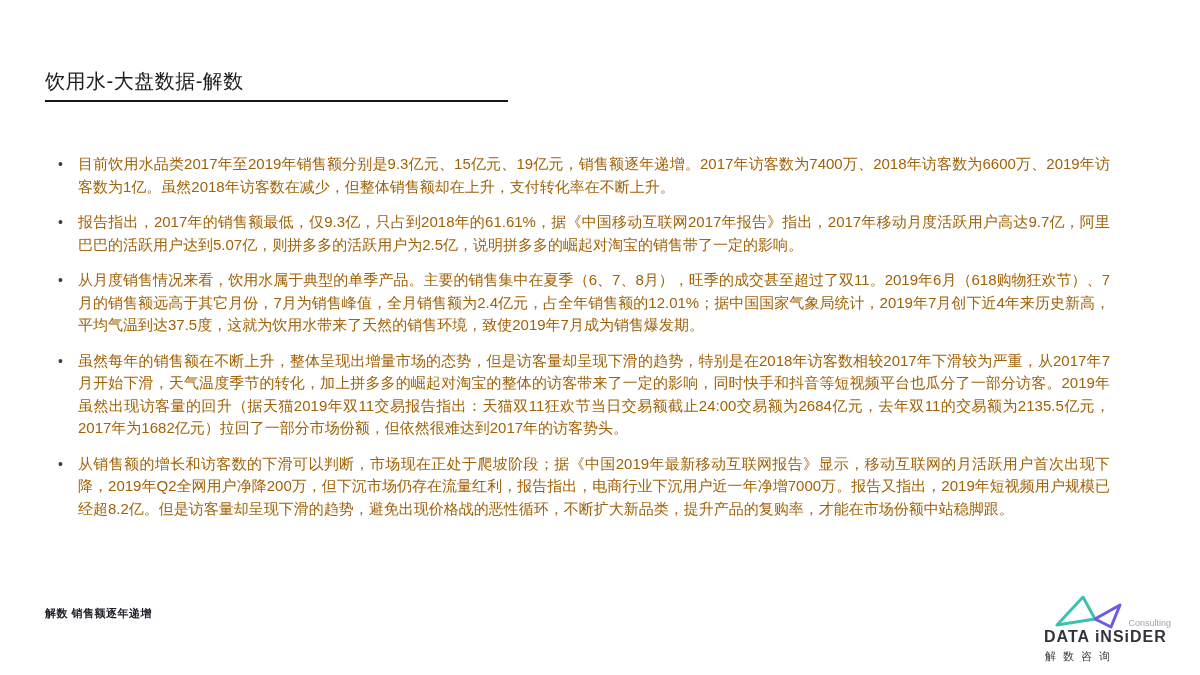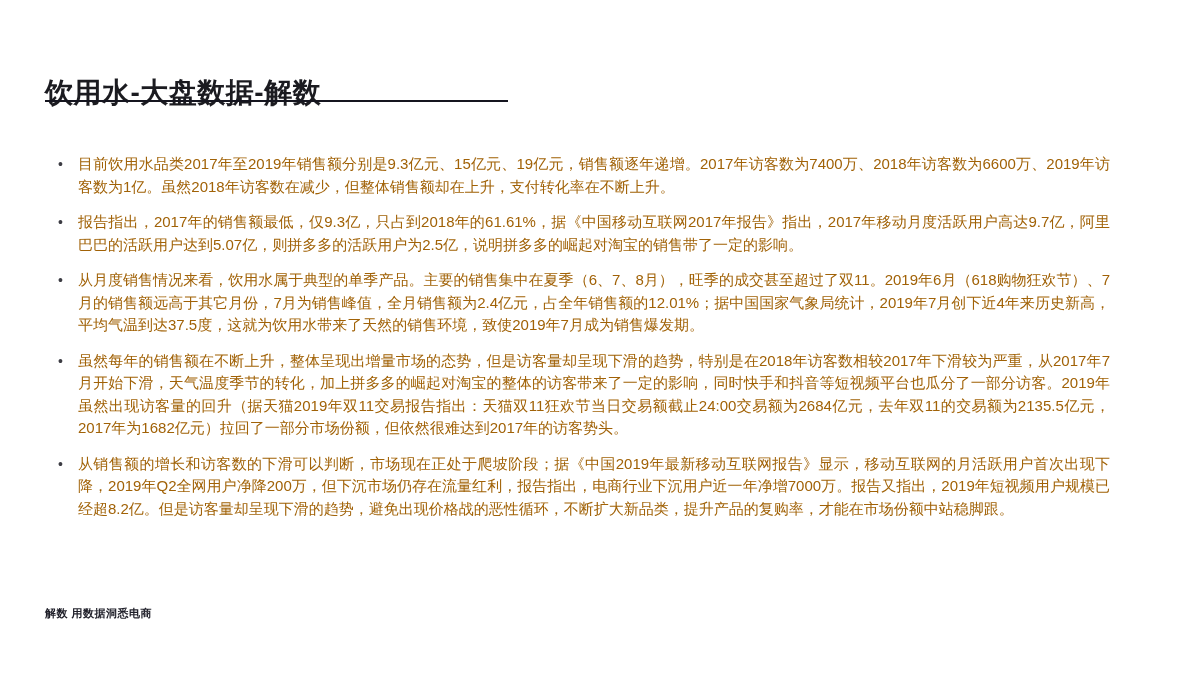--- a/index.html
+++ b/index.html
@@ -12,22 +12,22 @@
     width: 1200px;
     height: 675px;
     background: #ffffff;
     overflow: hidden;
     font-family: "Liberation Sans", "DejaVu Sans", sans-serif;
   }
   .title {
     position: absolute;
     left: 45px;
     top: 55px;
-    font-size: 28px;
-    font-weight: bold;
+    font-size: 20px;
+    font-weight: normal;
     color: #1b1b20;
     letter-spacing: 0.5px;
   }
   .title-underline {
     position: absolute;
     left: 45px;
     top: 100px;
     width: 463px;
     height: 2px;
     background: #15151f;
@@ -141,16 +141,27 @@
     <li class="bullet-item">
       <span class="bullet-dot">•</span>
       <span class="bullet-text">虽然每年的销售额在不断上升，整体呈现出增量市场的态势，但是访客量却呈现下滑的趋势，特别是在2018年访客数相较2017年下滑较为严重，从2017年7月开始下滑，天气温度季节的转化，加上拼多多的崛起对淘宝的整体的访客带来了一定的影响，同时快手和抖音等短视频平台也瓜分了一部分访客。2019年虽然出现访客量的回升（据天猫2019年双11交易报告指出：天猫双11狂欢节当日交易额截止24:00交易额为2684亿元，去年双11的交易额为2135.5亿元，2017年为1682亿元）拉回了一部分市场份额，但依然很难达到2017年的访客势头。</span>
     </li>
     <li class="bullet-item">
       <span class="bullet-dot">•</span>
       <span class="bullet-text">从销售额的增长和访客数的下滑可以判断，市场现在正处于爬坡阶段；据《中国2019年最新移动互联网报告》显示，移动互联网的月活跃用户首次出现下降，2019年Q2全网用户净降200万，但下沉市场仍存在流量红利，报告指出，电商行业下沉用户近一年净增7000万。报告又指出，2019年短视频用户规模已经超8.2亿。但是访客量却呈现下滑的趋势，避免出现价格战的恶性循环，不断扩大新品类，提升产品的复购率，才能在市场份额中站稳脚跟。</span>
     </li>
   </ul>
 
-  <div class="footer-tagline">解数 用数据洞悉电商</div>
+  <div class="footer-tagline">解数 销售额逐年递增</div>
 
+  <div class="logo">
+    <span class="logo-mark">
+      <svg width="72" height="36" viewBox="0 0 72 36" aria-hidden="true">
+        <path d="M3 31 L29 3 L41 25 Z" fill="none" stroke="#3cc2b1" stroke-width="3" stroke-linejoin="round"></path>
+        <path d="M41 25 L66 11 L57 33 Z" fill="none" stroke="#6a5be0" stroke-width="3" stroke-linejoin="round"></path>
+      </svg>
+    </span>
+    <span class="logo-consulting">Consulting</span>
+    <span class="logo-wordmark">DATA iNSiDER</span>
+    <span class="logo-chinese">解数咨询</span>
+  </div>
 
 </div>
 
 </body></html>

